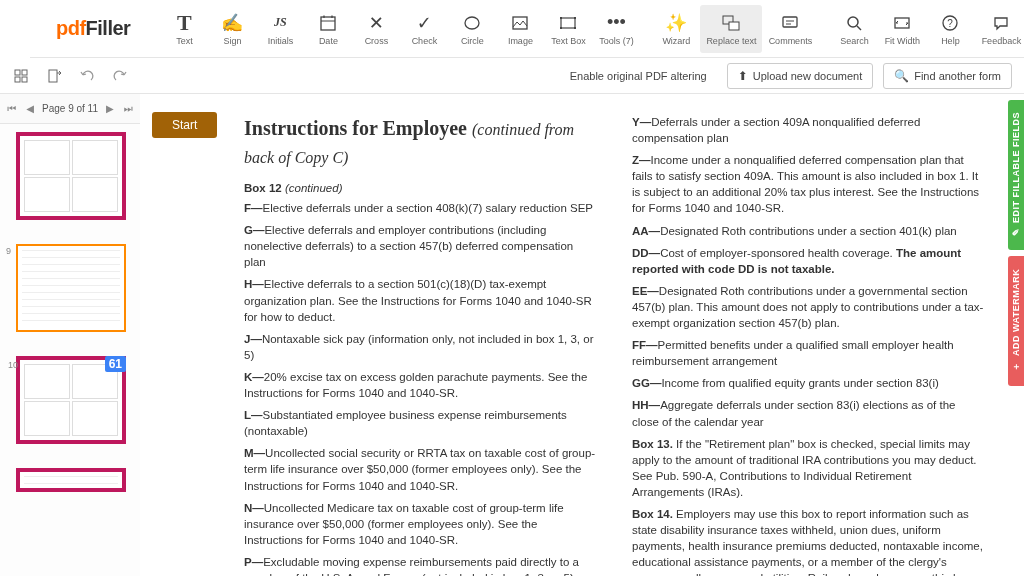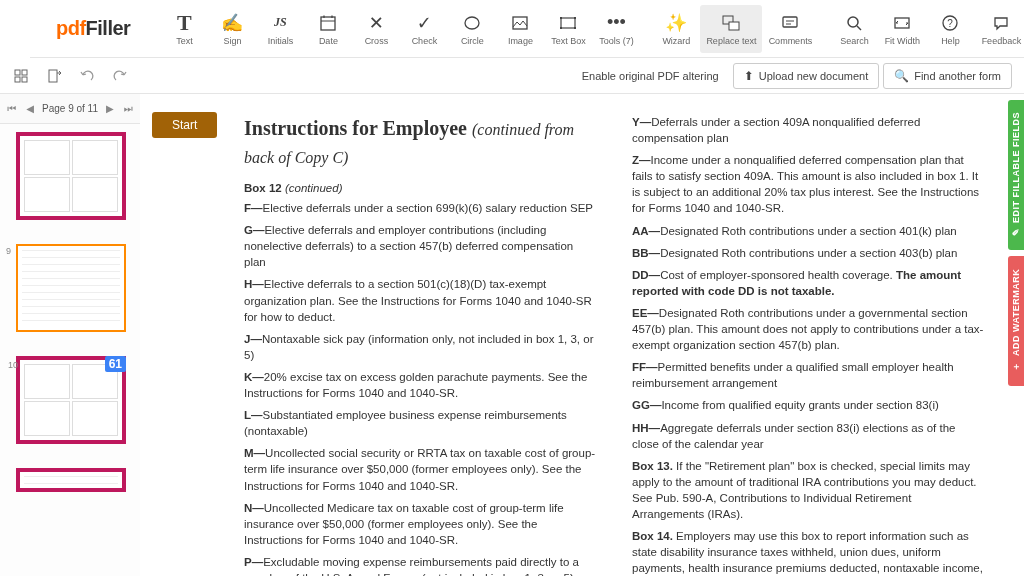--- a/index.html
+++ b/index.html
@@ -13,21 +13,21 @@
 .tool-group { display: flex; align-items: center; }
 .tool-btn { display: flex; flex-direction: column; align-items: center; justify-content: center; width: 48px; height: 48px; cursor: pointer; border-radius: 3px; }
 .tool-btn.active { background: #ededed; }
 .tool-icon { font-size: 18px; height: 22px; display: flex; align-items: center; justify-content: center; color: #444; }
 .tool-label { font-size: 9px; color: #666; margin-top: 2px; }
 .divider { width: 1px; height: 36px; background: #e5e5e5; margin: 0 6px; }
 .spacer { flex: 1; }
 .done-btn { background: #ff8a00; color: #fff; border: none; height: 34px; padding: 0 16px; font-size: 12px; font-weight: 600; border-radius: 3px 0 0 3px; cursor: pointer; display: flex; align-items: center; gap: 6px; }
 
 
-.secondary-bar { display: flex; align-items: center; justify-content: flex-end; height: 36px; padding: 0 12px; gap: 4px; border-bottom: 1px solid #e5e5e5; }
+.secondary-bar { display: flex; align-items: center; justify-content: flex-end; height: 36px; padding: 0 12px; gap: 10px; border-bottom: 1px solid #e5e5e5; }
 .sec-btn { background: #fff; border: 1px solid #ccc; border-radius: 3px; height: 26px; padding: 0 10px; font-size: 11px; cursor: pointer; display: flex; align-items: center; gap: 5px; color: #444; }
 .sec-btn.plain { border: none; }
 .sec-icon { font-size: 12px; }
 
 
 .sidebar-tools { position: absolute; top: 58px; left: 0; width: 140px; height: 36px; background: #fff; border-bottom: 1px solid #e5e5e5; display: flex; align-items: center; justify-content: space-around; padding: 0 4px; }
 .st-btn { width: 24px; height: 24px; display: flex; align-items: center; justify-content: center; cursor: pointer; color: #666; font-size: 14px; }
 
 
 .page-nav { position: absolute; top: 94px; left: 0; width: 140px; height: 30px; background: #fafafa; display: flex; align-items: center; justify-content: center; gap: 6px; border-bottom: 1px solid #e5e5e5; font-size: 10px; color: #555; }
@@ -285,36 +285,35 @@
     </div>
 </div>
 
 <div class="start-tab">Start</div>
 
 <div class="doc-area">
   <div class="doc-content">
     <div class="column">
       <div class="doc-title"><span>Instructions for Employee</span> <span class="cont">(continued from back of Copy C)</span></div>
       <div class="subhead"><span>Box 12</span> <span style="font-weight:normal;font-style:italic">(continued)</span></div>
-      <div class="entry"><span class="code">F—</span><span>Elective deferrals under a section 699(k)(6) salary reduction SEP</span></div>
+      <div class="entry"><span class="code">F—</span><span>Elective deferrals under a section 408(k)(7) salary reduction SEP</span></div>
       <div class="entry"><span class="code">G—</span><span>Elective deferrals and employer contributions (including nonelective deferrals) to a section 457(b) deferred compensation plan</span></div>
       <div class="entry"><span class="code">H—</span><span>Elective deferrals to a section 501(c)(18)(D) tax-exempt organization plan. See the Instructions for Forms 1040 and 1040-SR for how to deduct.</span></div>
       <div class="entry"><span class="code">J—</span><span>Nontaxable sick pay (information only, not included in box 1, 3, or 5)</span></div>
       <div class="entry"><span class="code">K—</span><span>20% excise tax on excess golden parachute payments. See the Instructions for Forms 1040 and 1040-SR.</span></div>
       <div class="entry"><span class="code">L—</span><span>Substantiated employee business expense reimbursements (nontaxable)</span></div>
       <div class="entry"><span class="code">M—</span><span>Uncollected social security or RRTA tax on taxable cost of group-term life insurance over $50,000 (former employees only). See the Instructions for Forms 1040 and 1040-SR.</span></div>
       <div class="entry"><span class="code">N—</span><span>Uncollected Medicare tax on taxable cost of group-term life insurance over $50,000 (former employees only). See the Instructions for Forms 1040 and 1040-SR.</span></div>
       <div class="entry"><span class="code">P—</span><span>Excludable moving expense reimbursements paid directly to a member of the U.S. Armed Forces (not included in box 1, 3, or 5)</span></div>
 
     </div>
     <div class="column">
       <div class="entry"><span class="code">Y—</span><span>Deferrals under a section 409A nonqualified deferred compensation plan</span></div>
       <div class="entry"><span class="code">Z—</span><span>Income under a nonqualified deferred compensation plan that fails to satisfy section 409A. This amount is also included in box 1. It is subject to an additional 20% tax plus interest. See the Instructions for Forms 1040 and 1040-SR.</span></div>
       <div class="entry"><span class="code">AA—</span><span>Designated Roth contributions under a section 401(k) plan</span></div>
-      <div class="entry"><span class="code">BB—</span><span>Designated Roth contributions under a section 403(b) plan</span></div>
       <div class="entry"><span class="code">DD—</span><span>Cost of employer-sponsored health coverage. </span><b>The amount reported with code DD is not taxable.</b></div>
       <div class="entry"><span class="code">EE—</span><span>Designated Roth contributions under a governmental section 457(b) plan. This amount does not apply to contributions under a tax-exempt organization section 457(b) plan.</span></div>
       <div class="entry"><span class="code">FF—</span><span>Permitted benefits under a qualified small employer health reimbursement arrangement</span></div>
       <div class="entry"><span class="code">GG—</span><span>Income from qualified equity grants under section 83(i)</span></div>
       <div class="entry"><span class="code">HH—</span><span>Aggregate deferrals under section 83(i) elections as of the close of the calendar year</span></div>
       <div class="entry"><span class="b13">Box 13.</span><span> If the "Retirement plan" box is checked, special limits may apply to the amount of traditional IRA contributions you may deduct. See Pub. 590-A, Contributions to Individual Retirement Arrangements (IRAs).</span></div>
       <div class="entry"><span class="b13">Box 14.</span><span> Employers may use this box to report information such as state disability insurance taxes withheld, union dues, uniform payments, health insurance premiums deducted, nontaxable income, educational assistance payments, or a member of the clergy's parsonage allowance and utilities. Railroad employers use this box to report railroad retirement (RRTA) compensation, Tier 1 tax, Tier 2 tax, Medicare tax, and Additional Medicare Tax. Include tips reported by the employee to the employer in railroad retirement (RRTA) compensation.</span></div>
 
     </div>
   </div>

